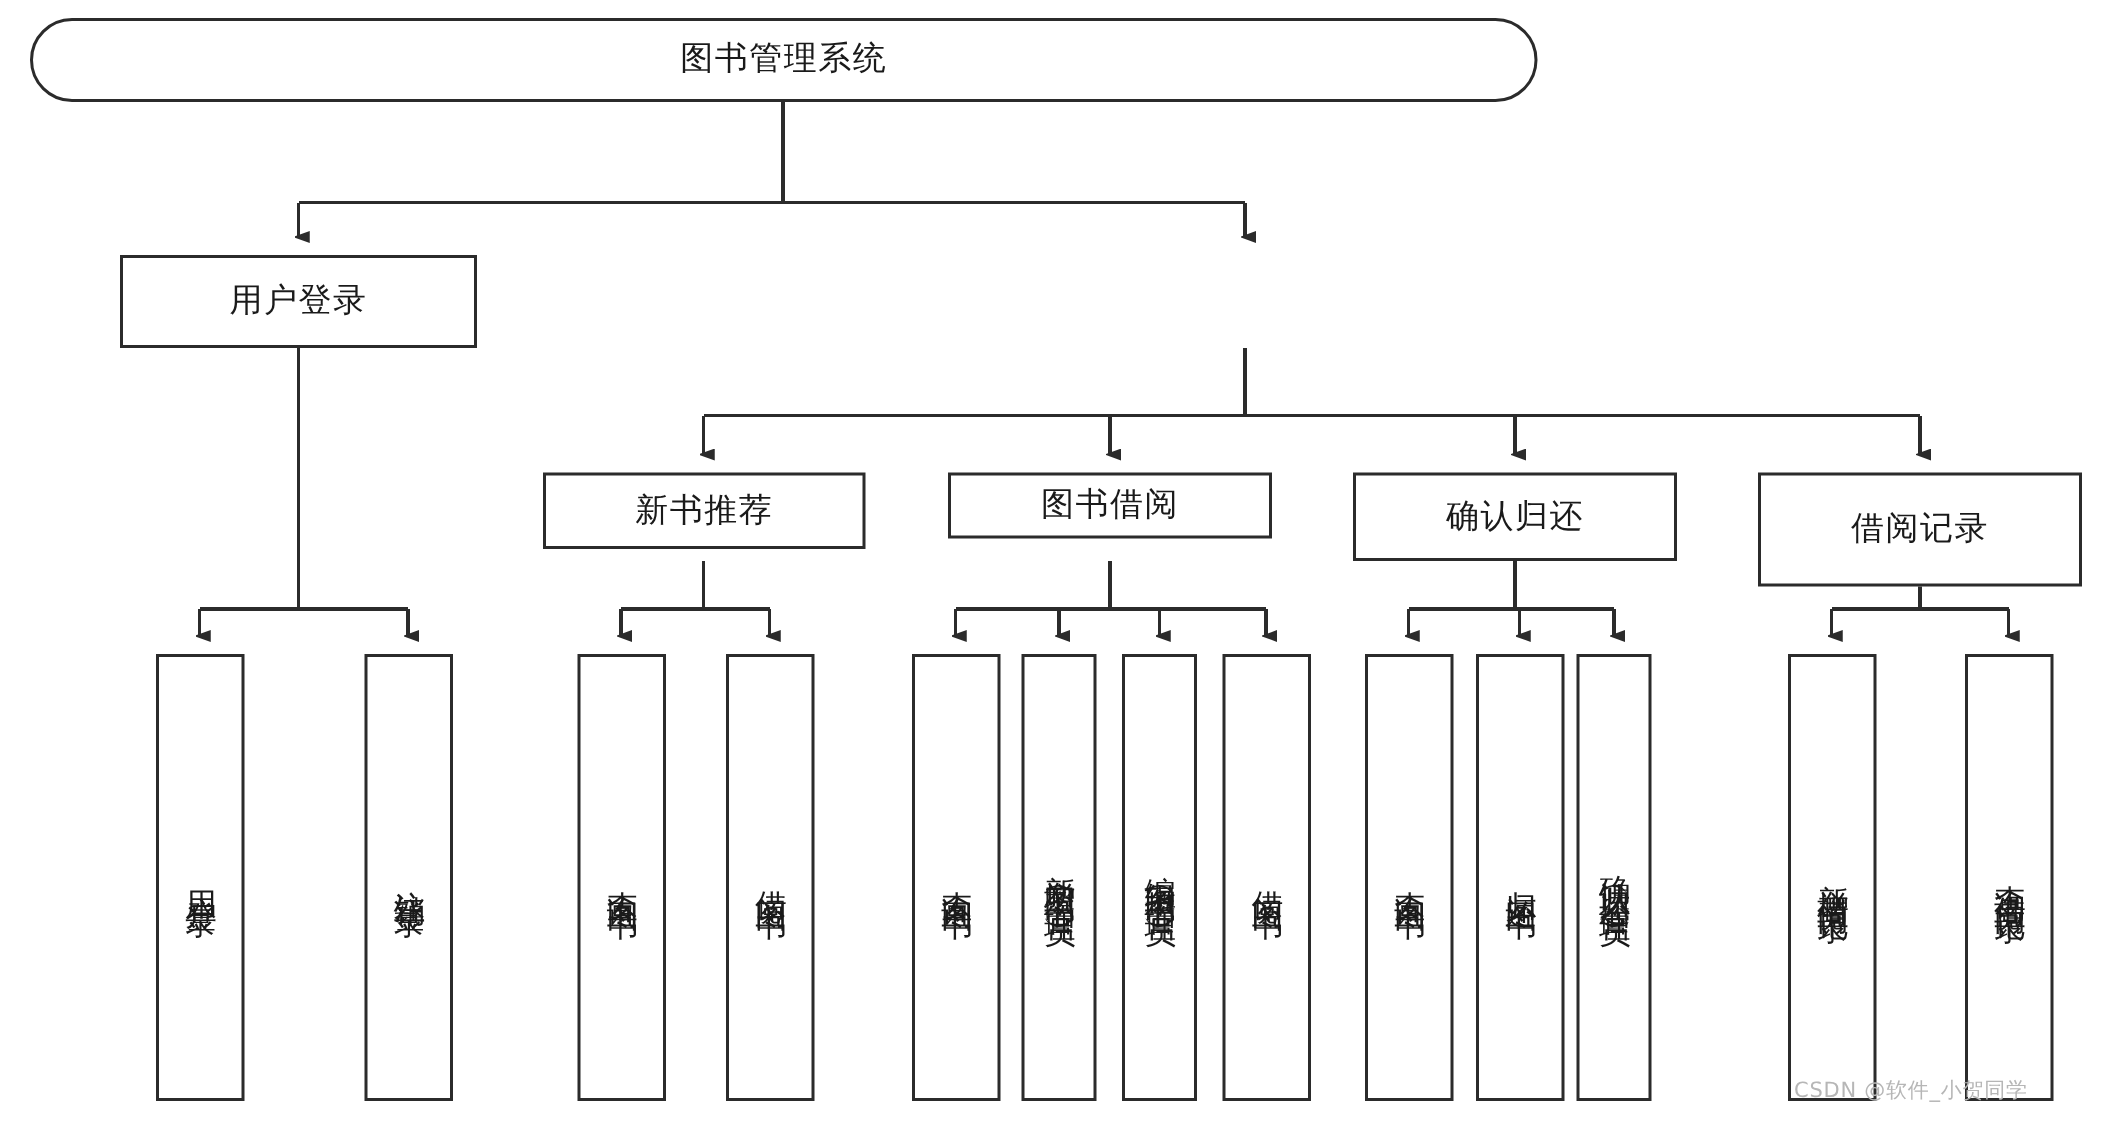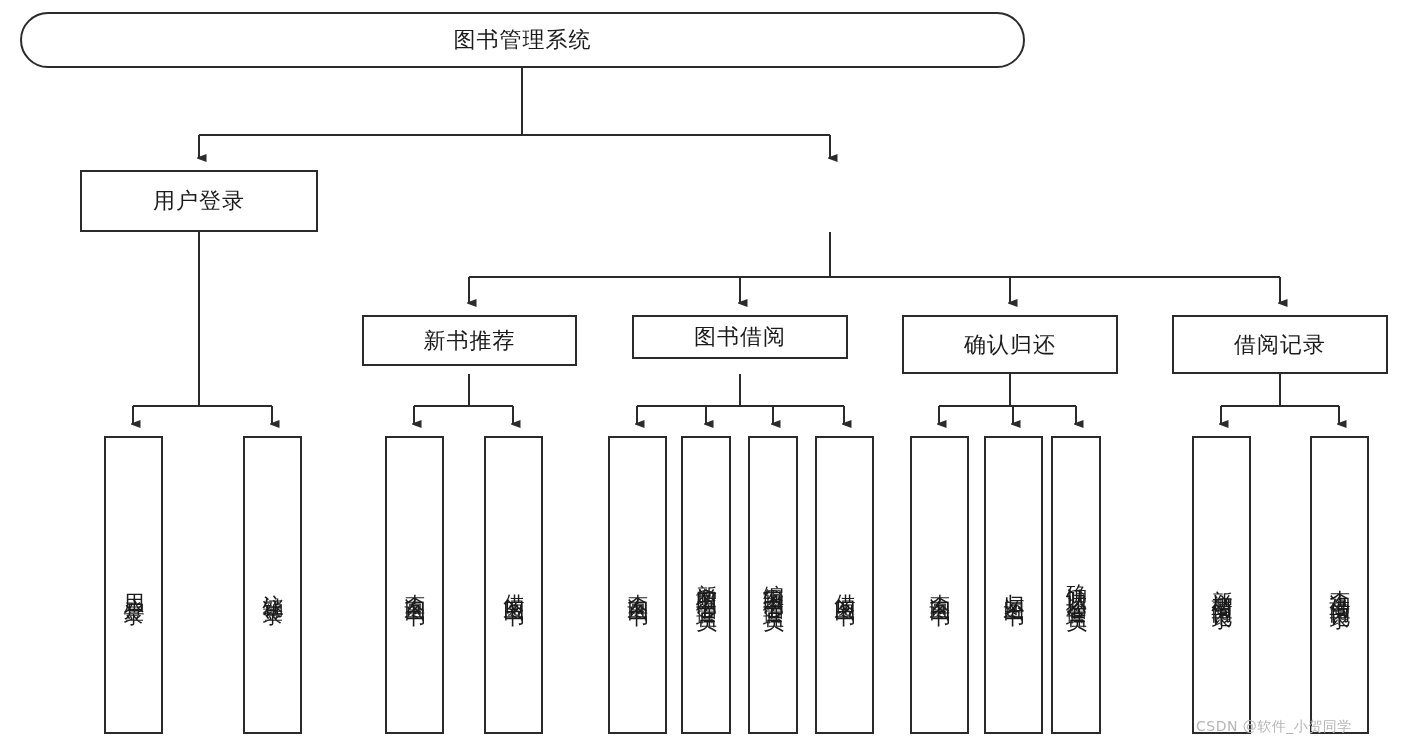--- a/index.html
+++ b/index.html
@@ -140,21 +140,21 @@
 
   <div class="node branch" style="left: 362px; top: 315px; width: 215px; height: 51px;">
     <span class="node-label">新书推荐</span>
   </div>
   <div class="node branch" style="left: 632px; top: 315px; width: 216px; height: 44px;">
     <span class="node-label">图书借阅</span>
   </div>
   <div class="node branch" style="left: 902px; top: 315px; width: 216px; height: 59px;">
     <span class="node-label">确认归还</span>
   </div>
-  <div class="node branch" style="left: 1172px; top: 315px; width: 216px; height: 59px;">
+  <div class="node branch" style="left: 1172px; top: 315px; width: 216px; height: 76px;">
     <span class="node-label">借阅记录</span>
   </div>
 
   <div class="node vertical" style="left: 104px; top: 436px; width: 59px; height: 298px;">
     <span class="node-label" style="margin-top: 139px;">用户登录</span>
   </div>
   <div class="node vertical" style="left: 243px; top: 436px; width: 59px; height: 298px;">
     <span class="node-label" style="margin-top: 139px;">注销登录</span>
   </div>
   <div class="node vertical" style="left: 385px; top: 436px; width: 59px; height: 298px;">

